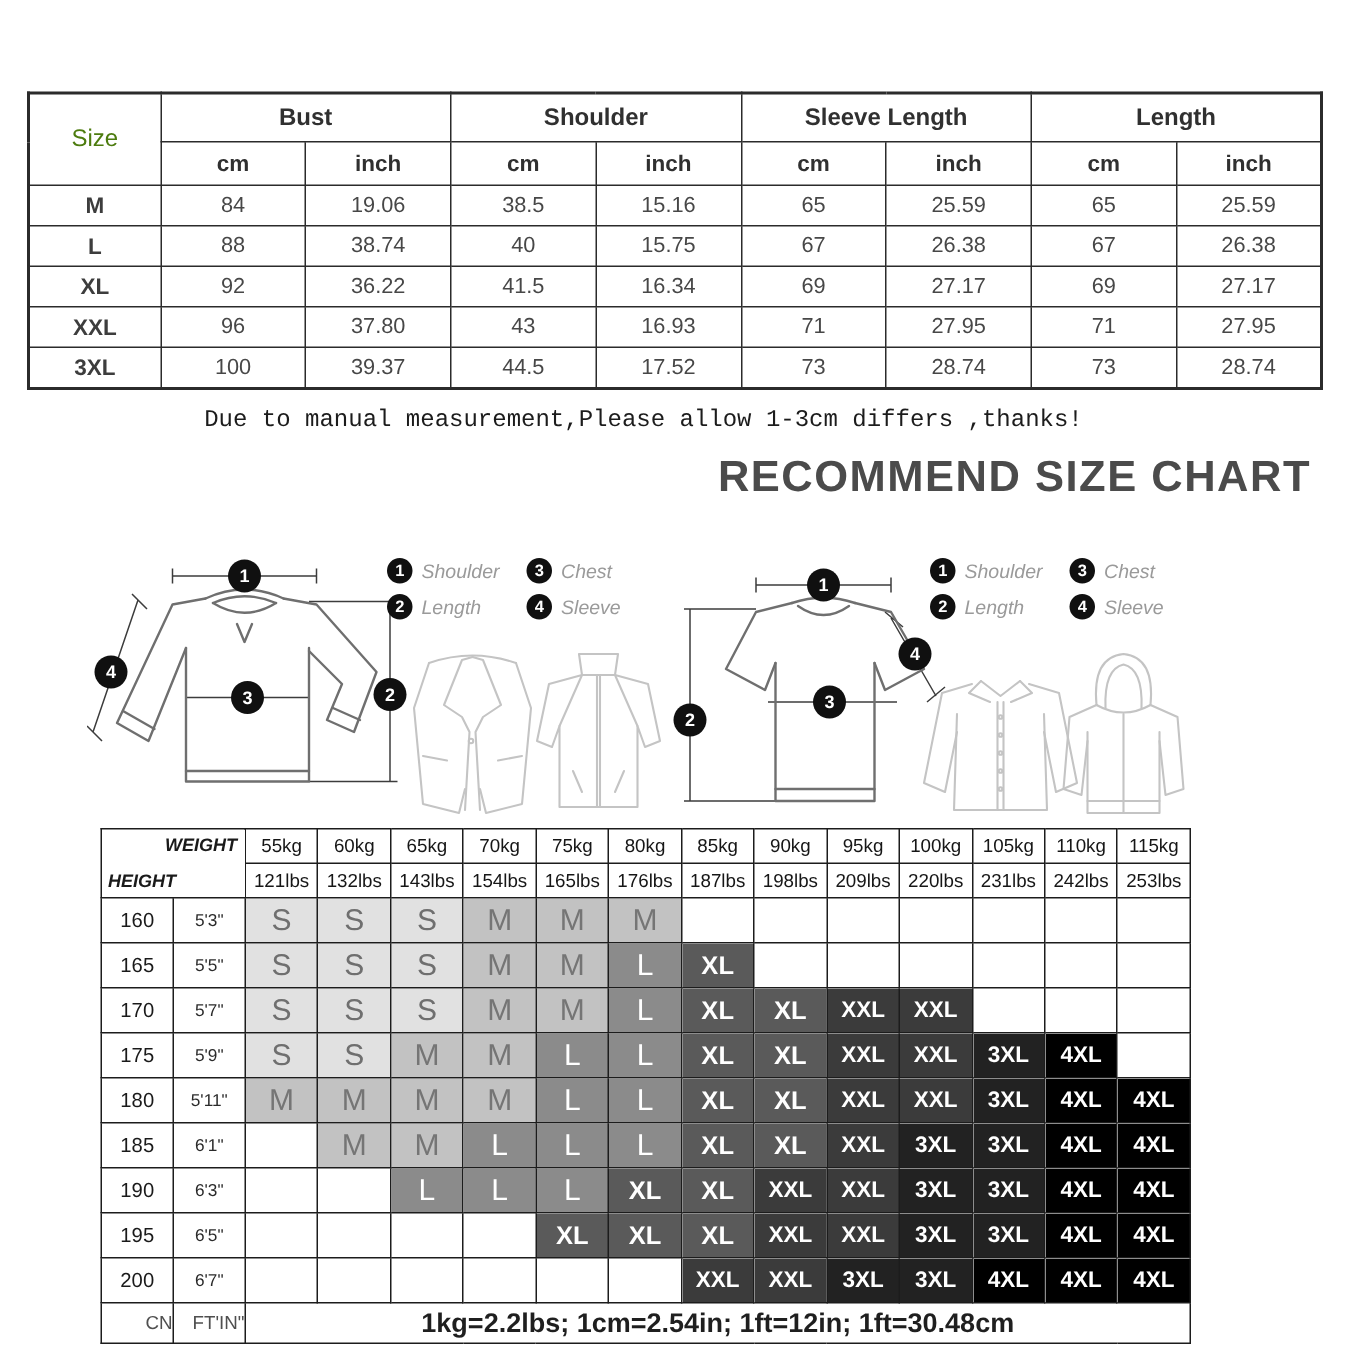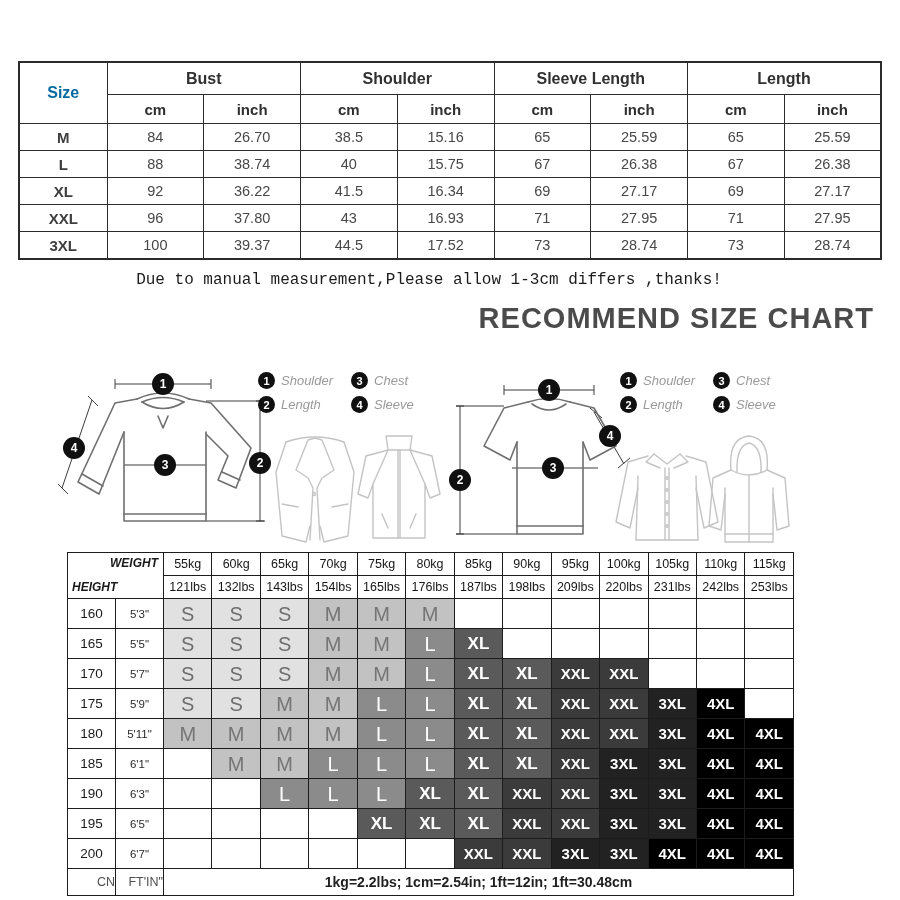--- a/index.html
+++ b/index.html
@@ -2,21 +2,21 @@
 <html><head>
 <meta charset="utf-8">
 <style>
   html,body{margin:0;padding:0;background:#fff;}
   .stage{position:relative;width:900px;height:900px;background:#fff;font-family:"Liberation Sans",sans-serif;overflow:hidden;}
 
   
   #topTable{position:absolute;left:18px;top:61px;width:864px;border-collapse:collapse;table-layout:fixed;border:2px solid #2b2b2b;}
   #topTable th,#topTable td{border:1px solid #2b2b2b;text-align:center;vertical-align:middle;padding:0;}
   #topTable th.grp{height:31px;font-size:16px;font-weight:700;color:#303030;}
-  #topTable th.szhead{font-size:16px;font-weight:700;color:#0369a1;}
+  #topTable th.szhead{font-size:16px;font-weight:400;color:#4d7c0f;}
   #topTable th.unit{height:28px;font-size:15px;font-weight:700;color:#303030;}
   #topTable th.szlbl{font-size:15px;font-weight:700;color:#3d3d3d;}
   #topTable td{height:26px;font-size:14.5px;color:#474747;}
 
   
   .note{position:absolute;left:0;top:271px;width:858px;text-align:center;font-family:"Liberation Mono","DejaVu Sans Mono",monospace;font-size:16px;color:#1c1c1c;}
   .heading{position:absolute;left:0;top:302px;width:874px;text-align:right;font-size:29px;font-weight:800;color:#4b4b4b;letter-spacing:1px;}
 
   
   .legend{position:absolute;display:grid;grid-template-columns:auto auto;column-gap:18px;row-gap:7px;}
@@ -38,21 +38,21 @@
   #matrix{position:absolute;left:67px;top:552px;width:727px;border-collapse:collapse;table-layout:fixed;}
   #matrix th,#matrix td{border:1px solid #1c1c1c;text-align:center;vertical-align:middle;padding:0;overflow:hidden;}
   #matrix thead th{height:22px;font-size:12.5px;font-weight:400;color:#161616;background:#fff;}
   #matrix tbody tr{height:30px;}
   #matrix tbody th{font-weight:400;background:#fff;}
   #matrix th.hcm{font-size:13.5px;color:#1a1a1a;}
   #matrix th.hft{font-size:11.5px;color:#2a2a2a;}
   #matrix td.szc{line-height:1;}
   #matrix tfoot td{height:26px;}
   #matrix td.fcell{font-size:12.5px;color:#4f4f4f;text-align:right;}
-  #matrix td.fnote{font-size:14px;font-weight:700;color:#1f1f1f;}
+  #matrix td.fnote{font-size:18px;font-weight:700;color:#1f1f1f;}
   th.corner{position:relative;background-image:linear-gradient(to bottom right,transparent calc(50% - 0.7px),#1c1c1c calc(50% - 0.7px),#1c1c1c calc(50% + 0.7px),transparent calc(50% + 0.7px));font-style:italic;}
   .cw{position:absolute;top:3px;right:5px;font-size:12px;font-weight:600;color:#1a1a1a;}
   .ch{position:absolute;bottom:4px;left:4px;font-size:12px;font-weight:600;color:#1a1a1a;}
 </style>
 </head>
 <body>
 
 <div class="stage">
 
   <table id="topTable">
@@ -83,21 +83,21 @@
           <th class="unit">cm</th>
           <th class="unit">inch</th>
           <th class="unit">cm</th>
           <th class="unit">inch</th>
         </tr>
       </thead>
       <tbody>
         <tr>
           <th class="szlbl">M</th>
           <td>84</td>
-          <td>26.70</td>
+          <td>19.06</td>
           <td>38.5</td>
           <td>15.16</td>
           <td>65</td>
           <td>25.59</td>
           <td>65</td>
           <td>25.59</td>
         </tr>
         <tr>
           <th class="szlbl">L</th>
           <td>88</td>

